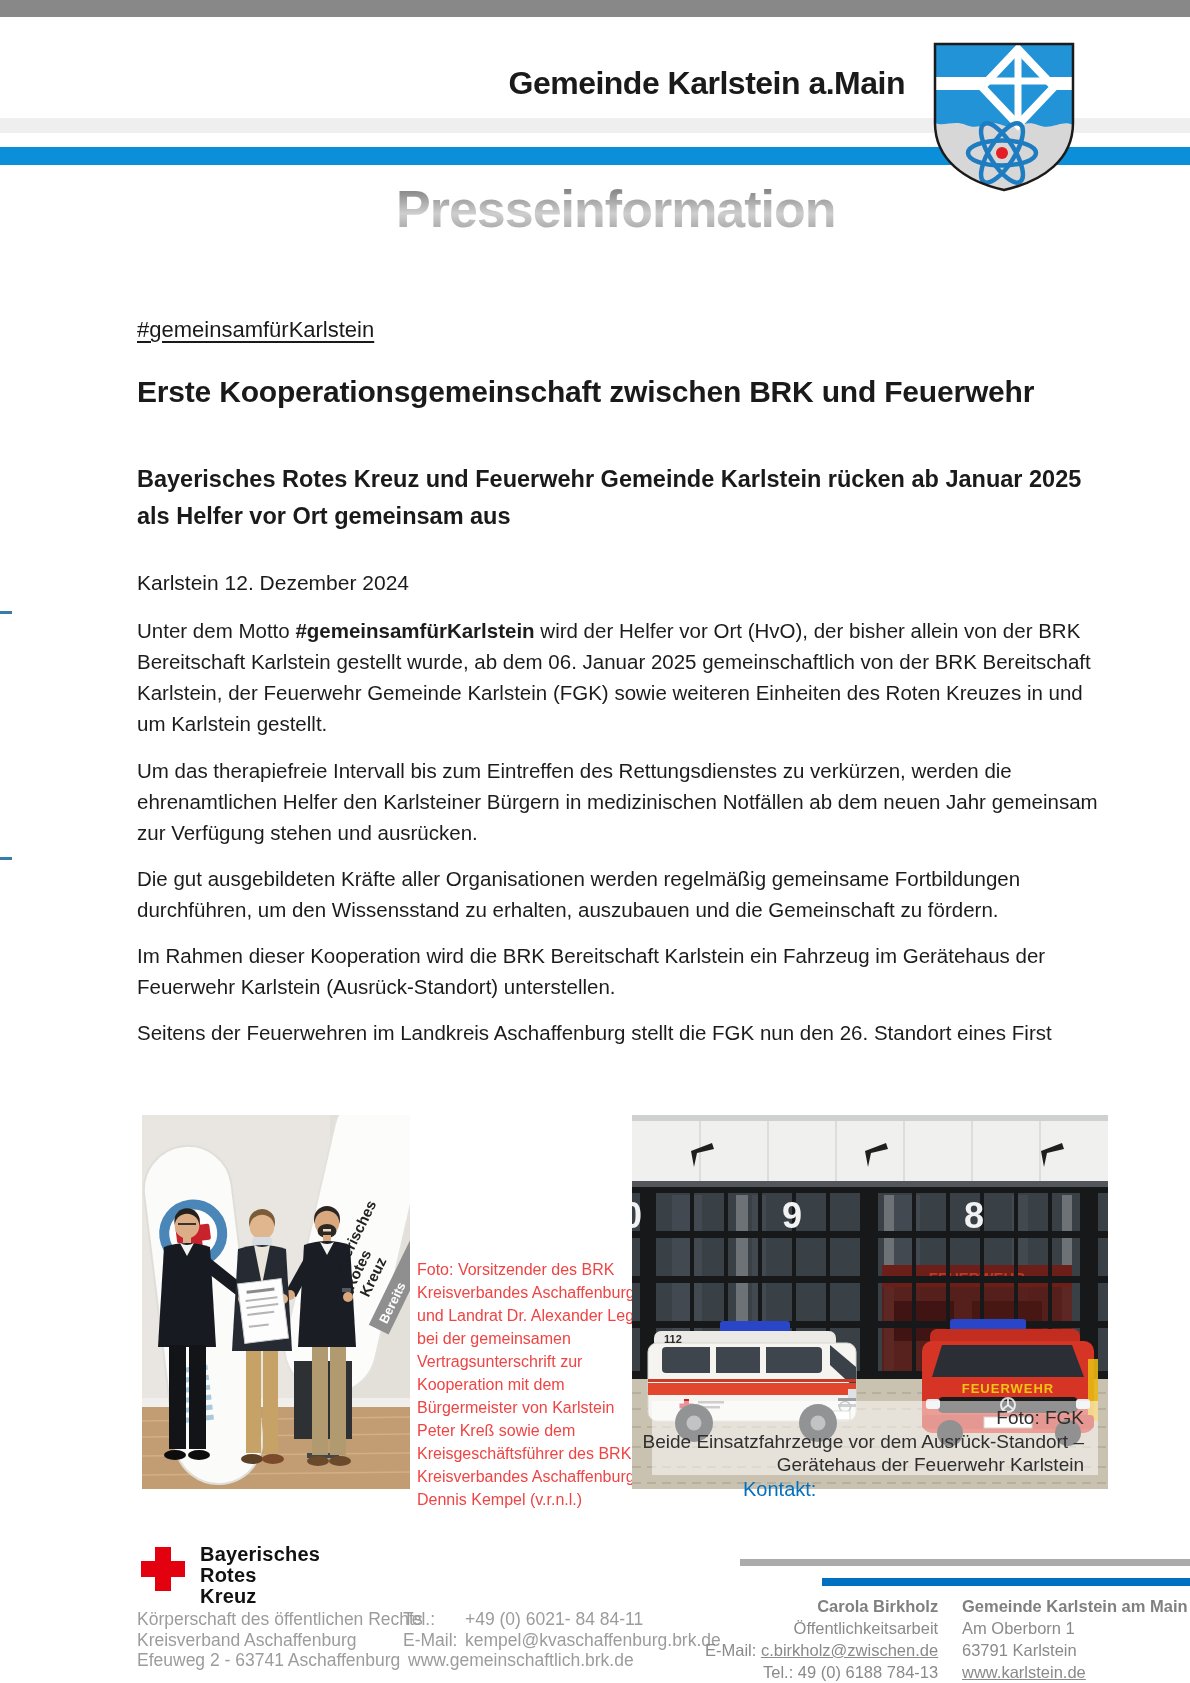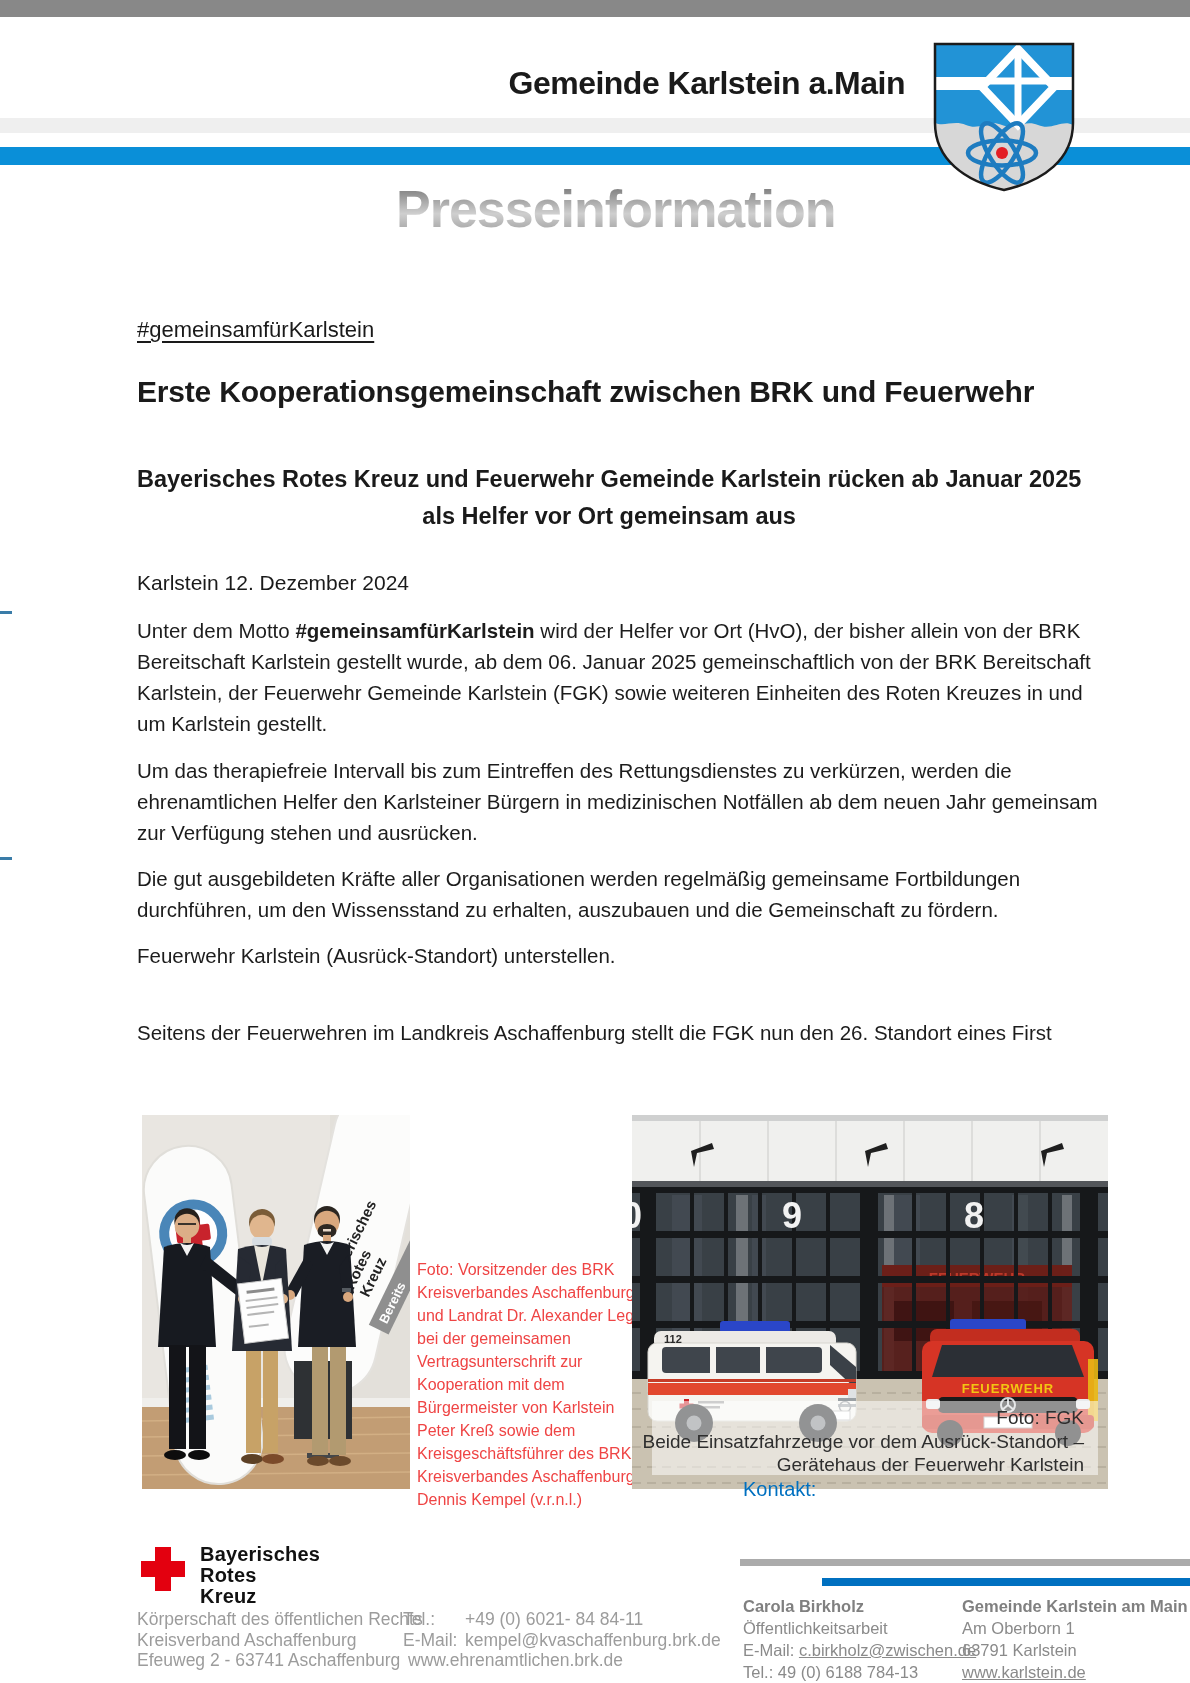--- a/index.html
+++ b/index.html
@@ -13,41 +13,41 @@
   .crest{left:930px;top:24px;z-index:3;}
   .pressinfo{left:396px;top:162px;font-size:52px;font-weight:bold;letter-spacing:-1px;white-space:nowrap;
      color:#9a9a9a;
      background:linear-gradient(180deg,#6e6e6e 5%,#cfcfcf 58%,#939393 100%);
      -webkit-background-clip:text;background-clip:text;-webkit-text-fill-color:transparent;}
   
   .fold{left:0;width:12px;height:3px;background:#3a7ca8;}
   
   .hashtag{left:137px;top:300px;font-size:22px;text-decoration:underline;text-underline-offset:4px;}
   .a-title{left:137px;top:358px;font-size:30px;font-weight:bold;letter-spacing:-0.2px;white-space:nowrap;}
-  .a-sub{left:137px;top:444px;font-size:23.5px;font-weight:bold;line-height:37px;white-space:nowrap;text-align:center;}
+  .a-sub{left:137px;top:444px;font-size:23.5px;font-weight:bold;line-height:37px;white-space:nowrap;}
   .dateline{left:137px;top:554px;font-size:21px;}
   .para{left:137px;font-size:20.5px;line-height:31px;color:#1c1c1c;white-space:nowrap;}
   .p1{top:598px;} .p2{top:738px;} .p3{top:846px;} .p4{top:923px;} .p5{top:1000px;}
   .bold{font-weight:bold;}
   
   .photo-left{left:142px;top:1098px;} .photo-right{left:632px;top:1098px;}
   .caption-left{left:417px;top:1241px;font-size:16px;line-height:23px;white-space:nowrap;color:#ef4444;}
   
   .brk-cross{left:141px;top:1530px;}
   .brk-name{left:200px;top:1527px;font-size:20px;font-weight:bold;line-height:21px;letter-spacing:0.2px;color:#111;}
   .fgray{color:#9c9c9c;font-size:17.5px;line-height:20.5px;white-space:nowrap;}
   .fcol1{left:137px;top:1592px;}
   .fcol2{left:403px;top:1592px;}
   .flabel{display:inline-block;width:62px;}
   .frow3{padding-left:5px;}
   .silver-bar{left:740px;top:1542px;width:450px;height:7px;background:#ababab;}
   .kontakt-h{left:743px;top:1461px;font-size:20px;font-weight:normal;color:#0070c0;}
   .blue-bar{left:822px;top:1561px;width:368px;height:8px;background:#0070c0;}
   .kcol{font-size:16.5px;line-height:22px;color:#8a8a8a;white-space:nowrap;}
-  .kcol1{left:743px;top:1578px;} .kcol2{left:962px;top:1578px;}
+  .kcol1{left:705px;top:1578px;text-align:right;} .kcol2{left:962px;top:1578px;}
   .kname{font-weight:bold;color:#808080;}
   .klink{text-decoration:underline;color:#8a8a8a;}
   svg text{font-family:"Liberation Sans",sans-serif;}
 </style>
 </head>
 <body>
 
 <div id="doc">
 
   <div class="abs bar-gray"></div>
@@ -99,20 +99,21 @@
   <div class="abs para p2">
     <div>Um das therapiefreie Intervall bis zum Eintreffen des Rettungsdienstes zu verkürzen, werden die</div>
     <div>ehrenamtlichen Helfer den Karlsteiner Bürgern in medizinischen Notfällen ab dem neuen Jahr gemeinsam</div>
     <div>zur Verfügung stehen und ausrücken.</div>
   </div>
   <div class="abs para p3">
     <div>Die gut ausgebildeten Kräfte aller Organisationen werden regelmäßig gemeinsame Fortbildungen</div>
     <div>durchführen, um den Wissensstand zu erhalten, auszubauen und die Gemeinschaft zu fördern.</div>
   </div>
   <div class="abs para p4">
+    <div>Im Rahmen dieser Kooperation wird die BRK Bereitschaft Karlstein ein Fahrzeug im Gerätehaus der</div>
     <div>Feuerwehr Karlstein (Ausrück-Standort) unterstellen.</div>
   </div>
   <div class="abs para p5">
     <div>Seitens der Feuerwehren im Landkreis Aschaffenburg stellt die FGK nun den 26. Standort eines First</div>
   </div>
 
   <svg class="abs photo-left" width="268" height="374" viewBox="0 0 268 374">
     <rect x="0" y="0" width="268" height="374" fill="#e9e6e1"></rect>
     <rect x="188" y="0" width="80" height="374" fill="#ddd9d4" opacity="0.5"></rect>
     <rect x="0" y="283" width="268" height="9" fill="#f0efec"></rect>
@@ -376,21 +377,21 @@
     <div>Kreuz</div>
   </div>
   <div class="abs fgray fcol1">
     <div>Körperschaft des öffentlichen Rechts</div>
     <div>Kreisverband Aschaffenburg</div>
     <div>Efeuweg 2 - 63741 Aschaffenburg</div>
   </div>
   <div class="abs fgray fcol2">
     <div><span class="flabel">Tel.:</span><span>+49 (0) 6021- 84 84-11</span></div>
     <div><span class="flabel">E-Mail:</span><span>kempel@kvaschaffenburg.brk.de</span></div>
-    <div class="frow3">www.ehrenamtlichen.brk.de</div>
+    <div class="frow3">www.gemeinschaftlich.brk.de</div>
   </div>
 
   <div class="abs silver-bar"></div>
   <div class="abs kontakt-h">Kontakt:</div>
   <div class="abs blue-bar"></div>
   <div class="abs kcol kcol1">
     <div class="kname">Carola Birkholz</div>
     <div>Öffentlichkeitsarbeit</div>
     <div><span>E-Mail: </span><span class="klink">c.birkholz@zwischen.de</span></div>
     <div>Tel.: 49 (0) 6188 784-13</div>

